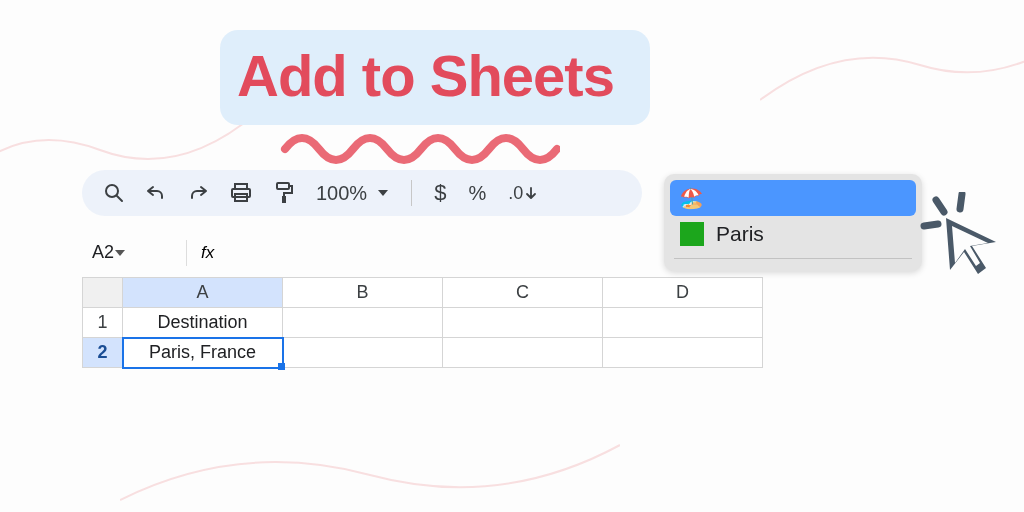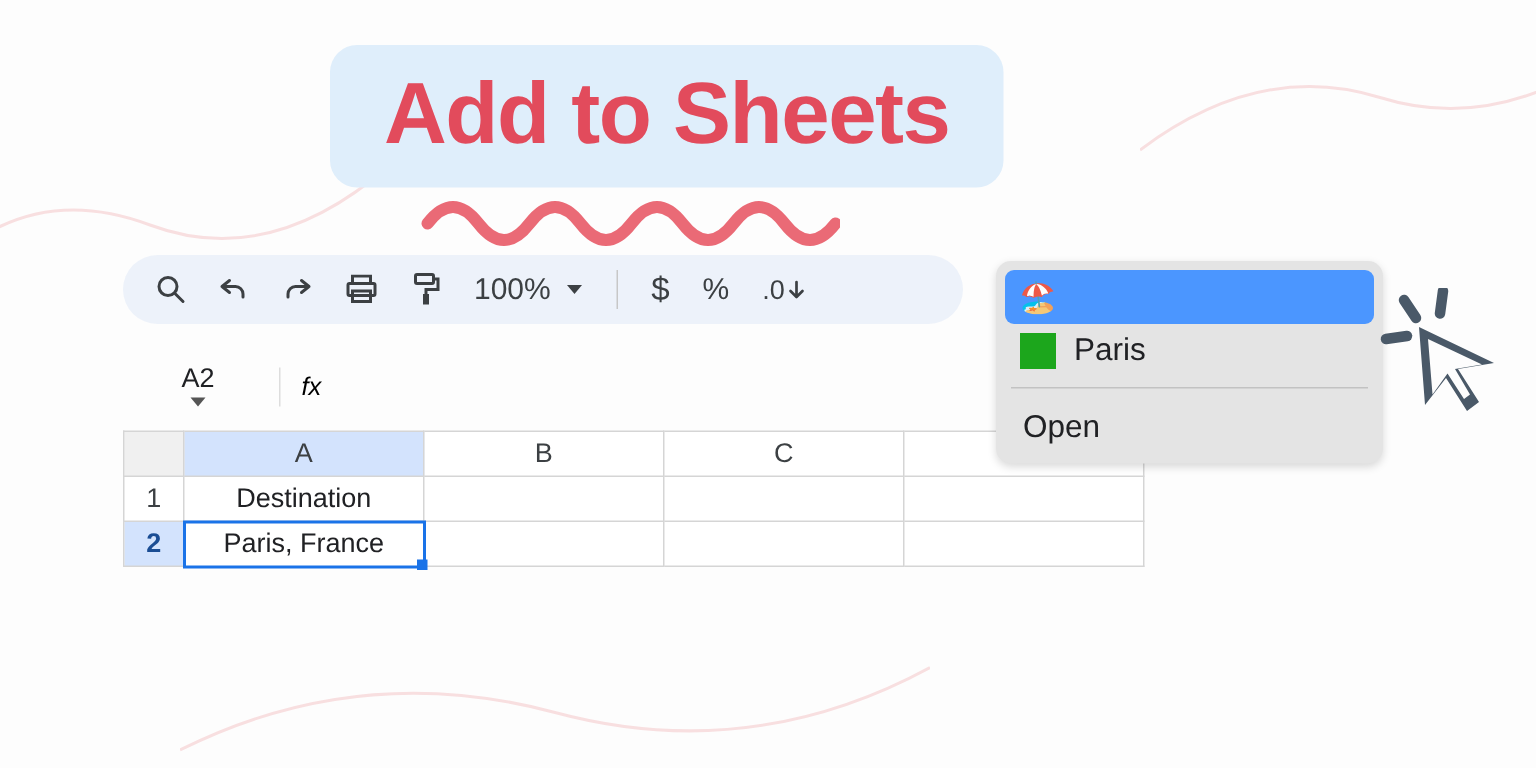--- a/index.html
+++ b/index.html
@@ -16,21 +16,21 @@
     stroke: #f8dfe0;
     stroke-width: 2;
     fill: none;
   }
   .title-pill {
     position: absolute;
     left: 220px;
     top: 30px;
     background: #dfeefb;
     border-radius: 18px;
-    padding: 12px 36px 16px 36px;
+    padding: 12px 36px 16px 17px;
   }
   .title-text {
     font-size: 58px;
     font-weight: 900;
     color: #e24b5c;
     letter-spacing: -1px;
   }
   .squiggle {
     position: absolute;
     left: 280px;
@@ -86,21 +86,20 @@
     margin-top: 20px;
     font-size: 18px;
     color: #202124;
   }
   .name-box {
     width: 100px;
     padding: 6px 10px;
     display: flex;
     align-items: center;
     font-weight: 500;
-    flex-direction: column;
   }
   .fx-sep {
     width: 1px;
     height: 26px;
     background: #ddd;
     margin: 0 14px 0 4px;
   }
   .fx-label {
     font-style: italic;
     color: #000000;
@@ -338,23 +337,20 @@
 
 <div class="popup">
   <div class="popup-item hover">
     <span class="emoji-box">🏖️</span>
   </div>
   <div class="popup-item">
     <span class="green-square"></span>
     <span>Paris</span>
   </div>
   <div class="popup-sep"></div>
-  <div class="popup-open">
-    <span>Open</span>
-  </div>
 </div>
 
 <div class="cursor-icon">
   <svg width="90" height="90" viewBox="0 0 90 90">
     <g class="cursor-burst">
       <line x1="18" y1="8" x2="26" y2="20"></line>
       <line x1="44" y1="2" x2="42" y2="17"></line>
       <line x1="6" y1="34" x2="20" y2="32"></line>
     </g>
     <path d="M28,26 L78,50 L54,54 L68,76 L60,82 L46,60 L32,78 Z" fill="#4a5968"></path>

